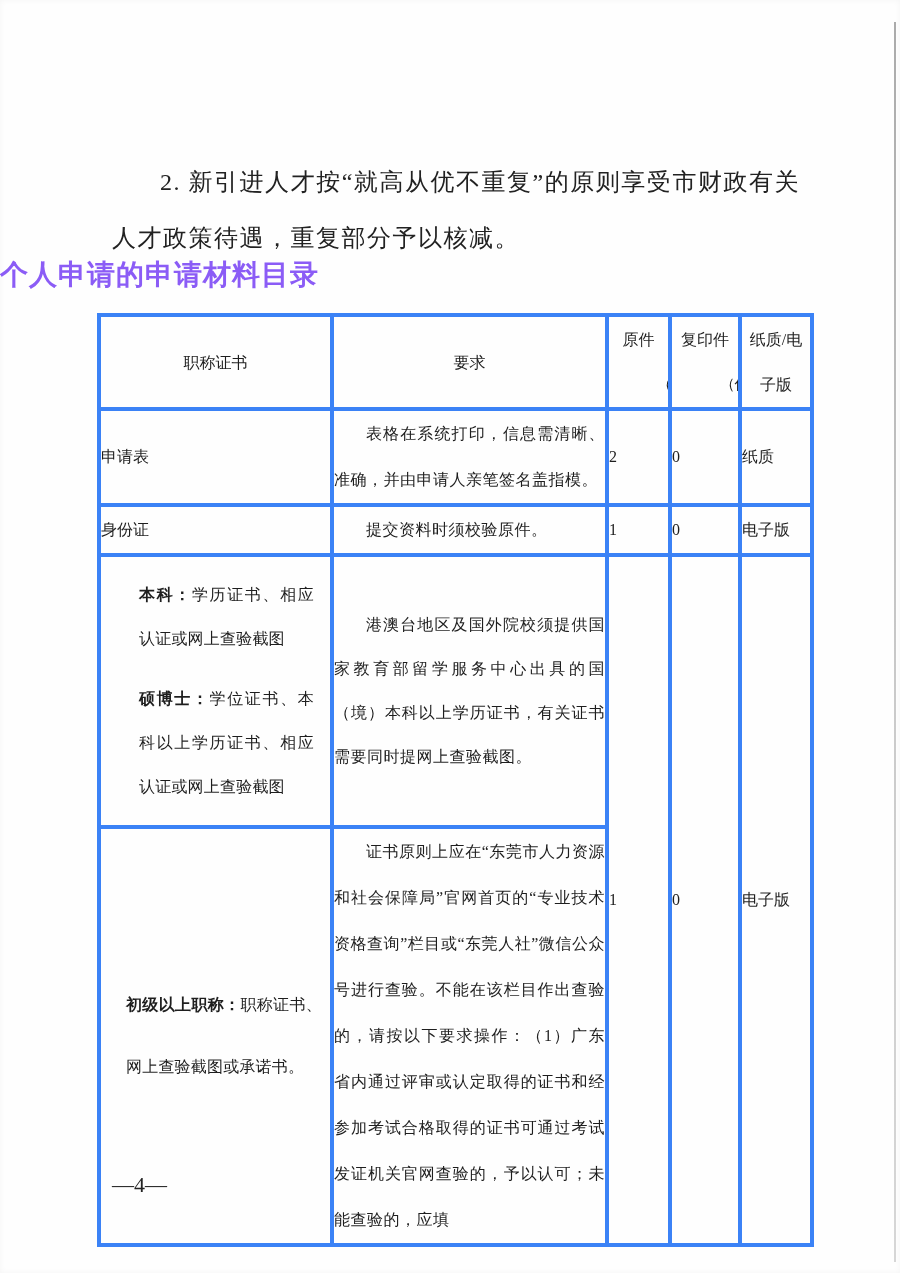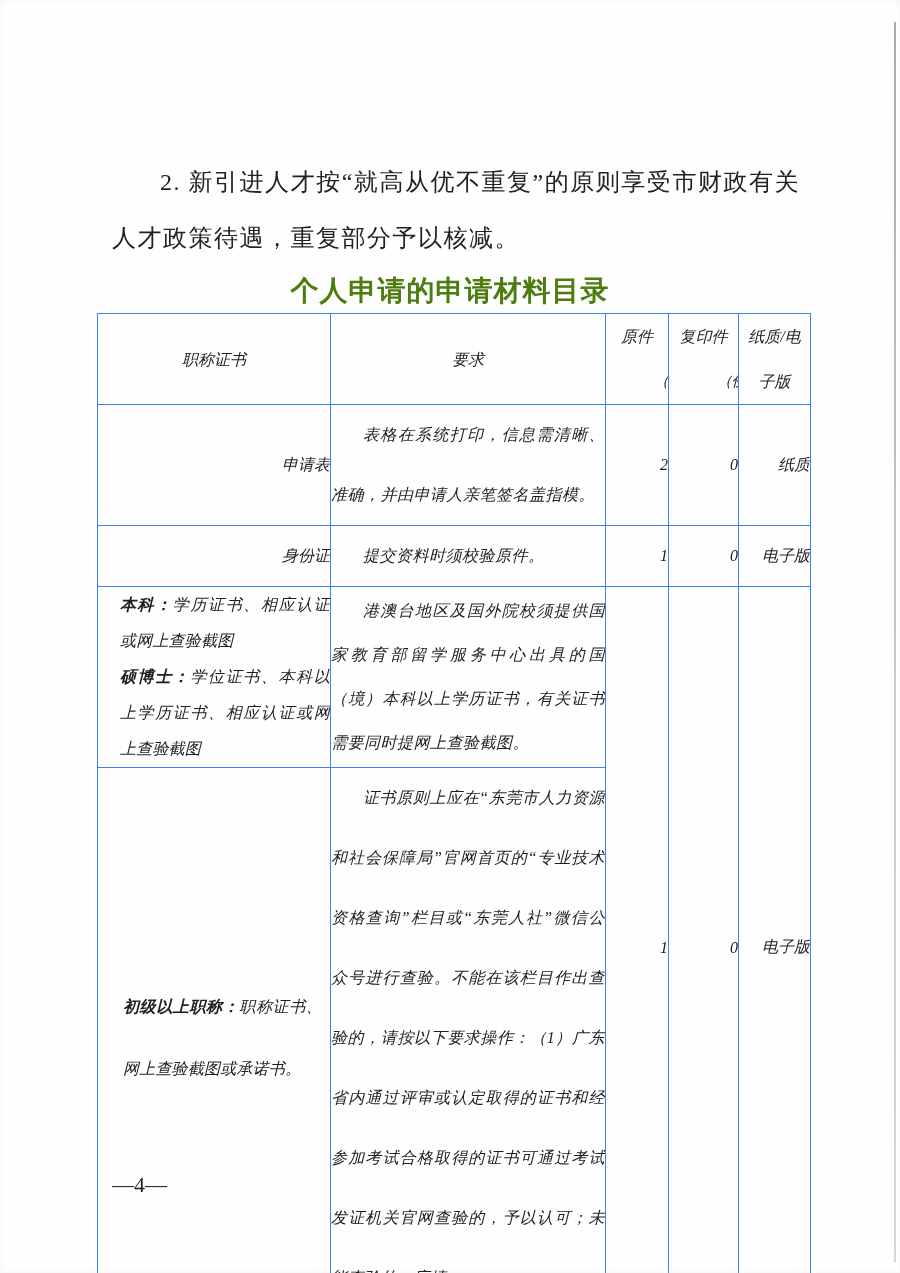--- a/index.html
+++ b/index.html
@@ -36,71 +36,70 @@
     font-size: 24px;
     line-height: 56px;
     letter-spacing: 1.5px;
     text-indent: 2em;
     text-align: justify;
     color: #222;
   }
   .doc-title {
     position: absolute;
     left: 0;
-    top: 272px;
+    top: 256px;
     width: 100%;
     margin: 0;
-    text-align: center;
+    text-align: left;
     font-family: "Liberation Sans", "DejaVu Sans", sans-serif;
     font-weight: 700;
     font-size: 28px;
     letter-spacing: 1px;
-    color: #4d7c0f;
+    color: #8b5cf6;
   }
   table.mat-table {
     position: absolute;
     left: 97px;
     top: 313px;
     width: 713px;
     border-collapse: collapse;
     table-layout: fixed;
   }
   .mat-table th, .mat-table td {
-    border: 1px solid #3b82f6;
+    border: 4px solid #3b82f6;
     padding: 0;
     font-weight: normal;
     font-size: 16px;
     vertical-align: middle;
     overflow: hidden;
     color: #1e1e1e;
-    font-style: italic;
   }
   .hdr-cell { text-align: center; line-height: 45px; }
   .hdr-sub  { font-size: 15px; white-space: nowrap; letter-spacing: -0.5px; padding-left: 48px; }
-  .cell-center { text-align: right; }
+  .cell-center { text-align: left; }
   .req-cell {
     vertical-align: top;
     padding: 0 3px;
   }
   .req-text {
     margin: 0;
     text-indent: 2em;
     text-align: justify;
     letter-spacing: 0.5px;
   }
   .lh44 { line-height: 44px; }
-  .lh46 { line-height: 60px; }
+  .lh46 { line-height: 46px; }
   .mat-cell {
     vertical-align: top;
     padding: 2px 2px 0 2px;
   }
   .mat-cell p {
-    margin: 0;
+    margin: 16px;
     text-align: justify;
-    line-height: 36px;
+    line-height: 44px;
     letter-spacing: 0.2px;
     padding-left: 22px;
   }
   .mat-cell-mid { vertical-align: middle; padding: 0 2px; }
   .mat-cell-mid p { margin: 8px; text-align: justify; line-height: 62px; letter-spacing: 0.2px; padding-left: 17px; }
   .bold-label {
     font-family: "Liberation Sans", "DejaVu Sans", sans-serif;
     font-weight: 700;
   }
   .val { font-size: 17px; }

